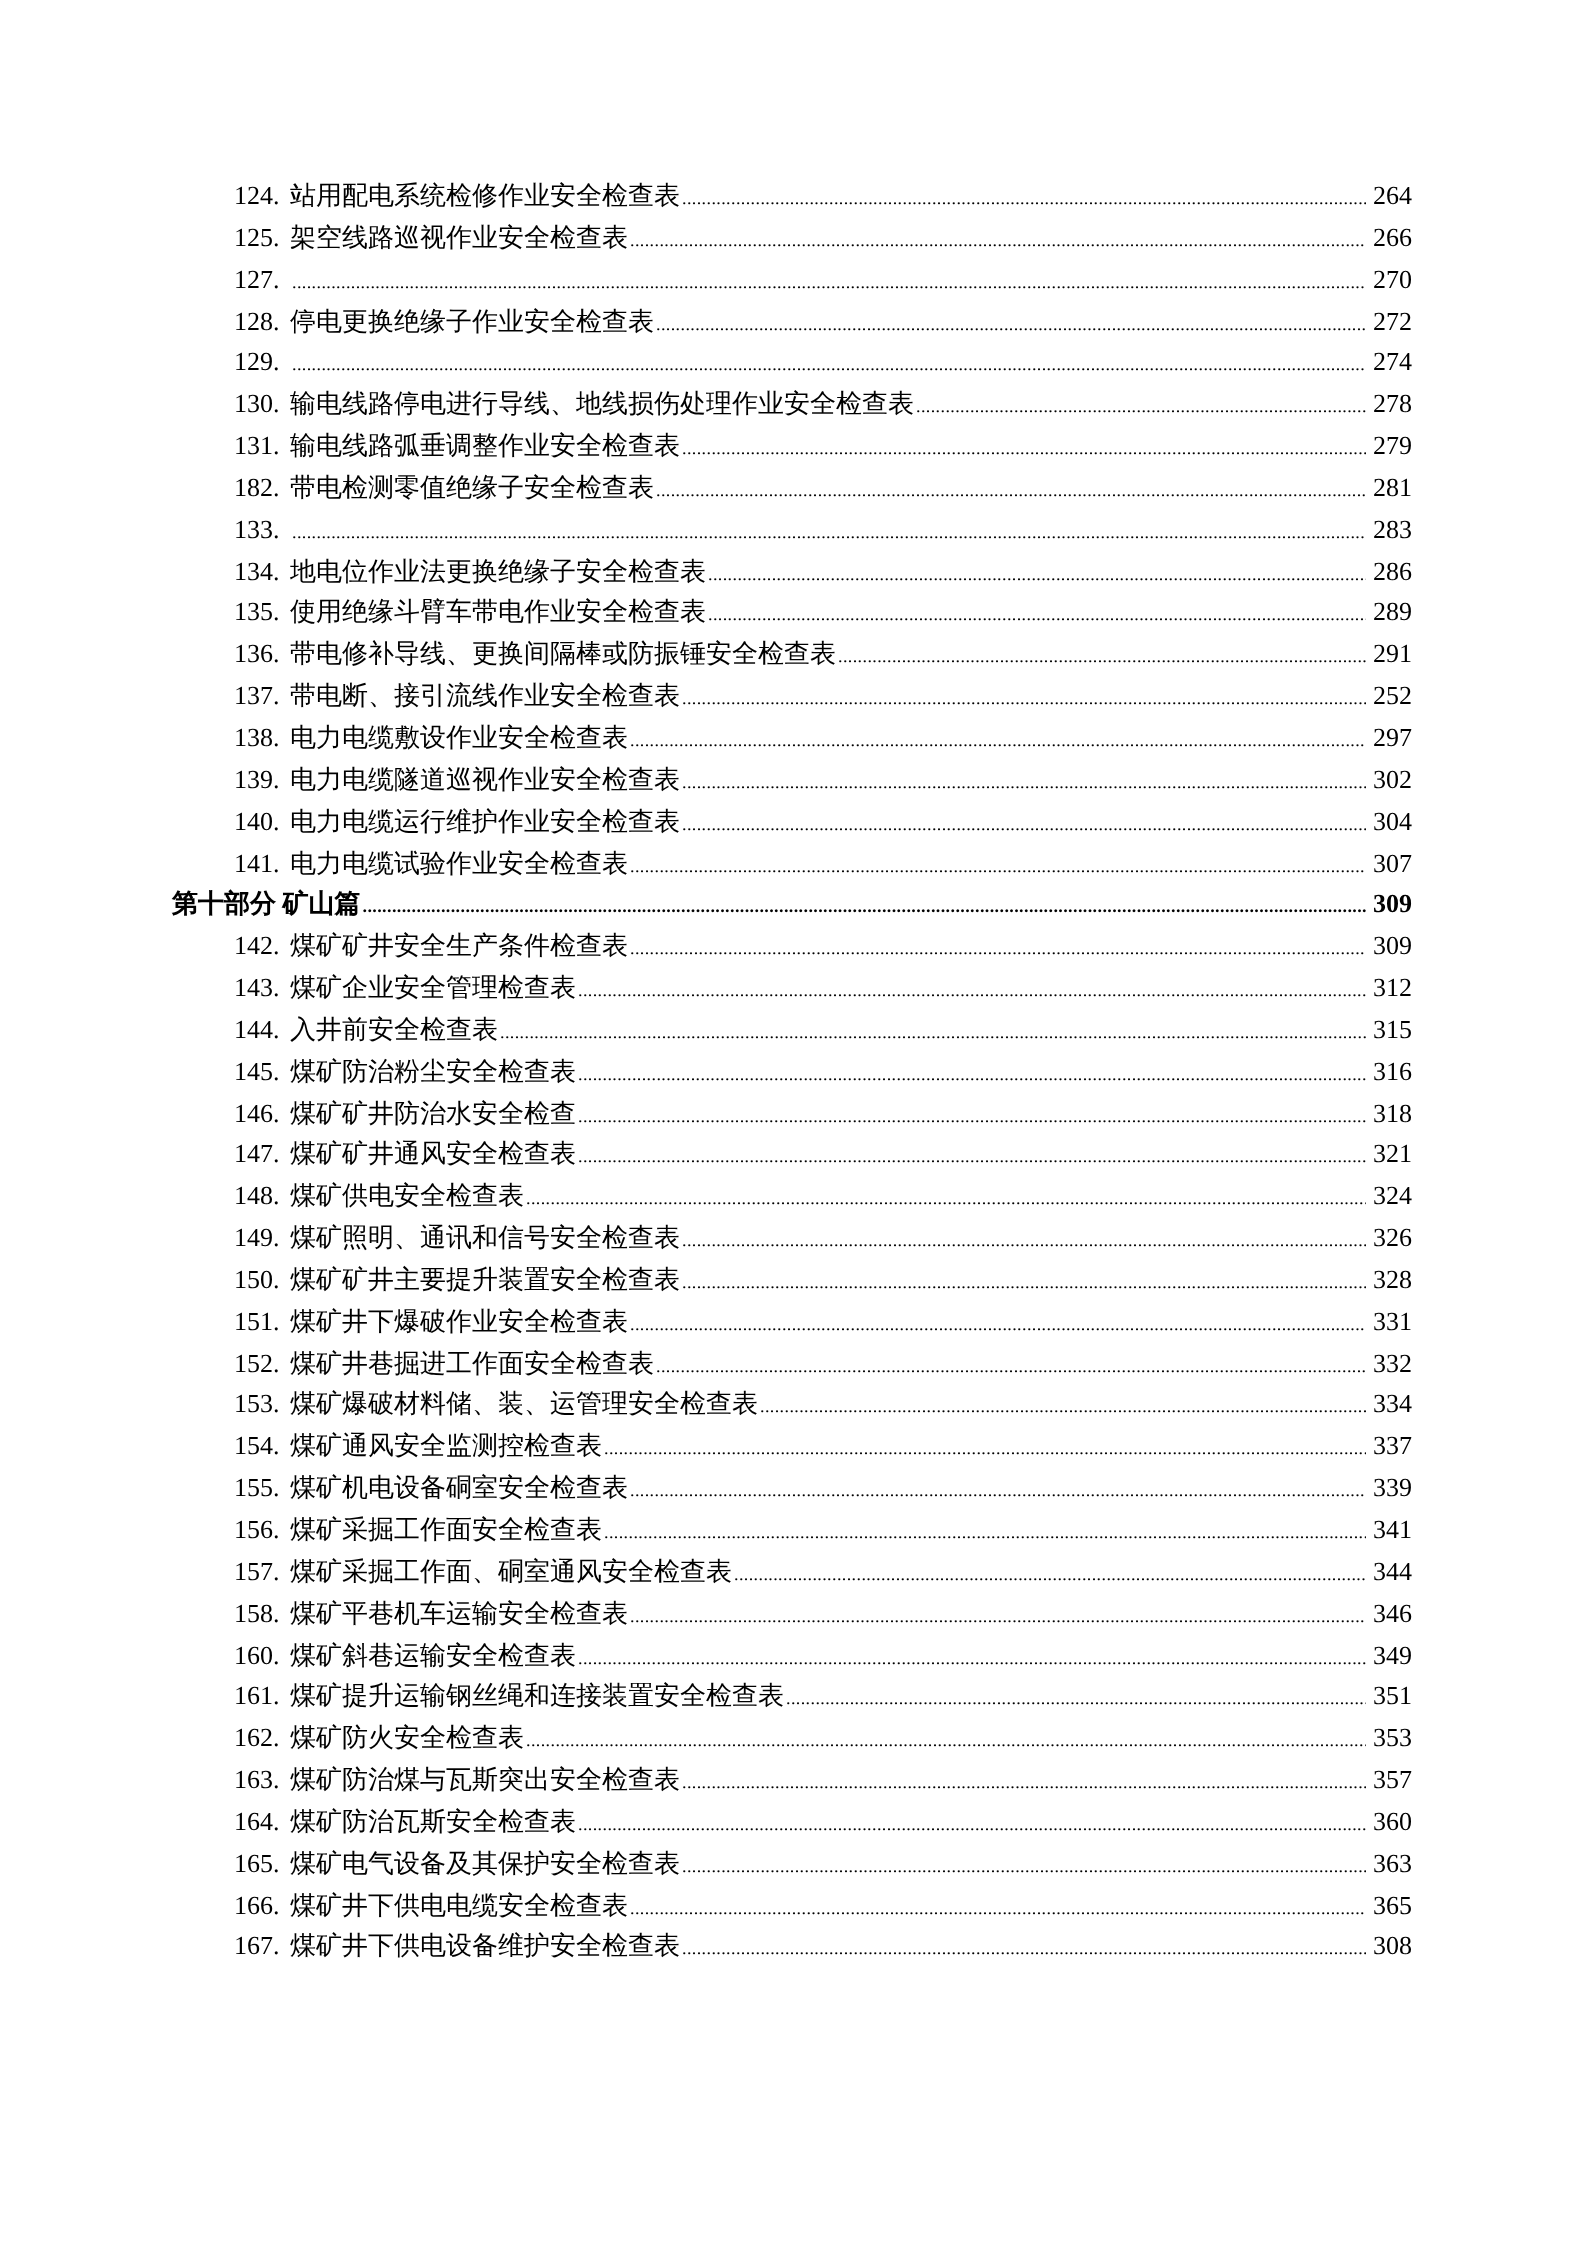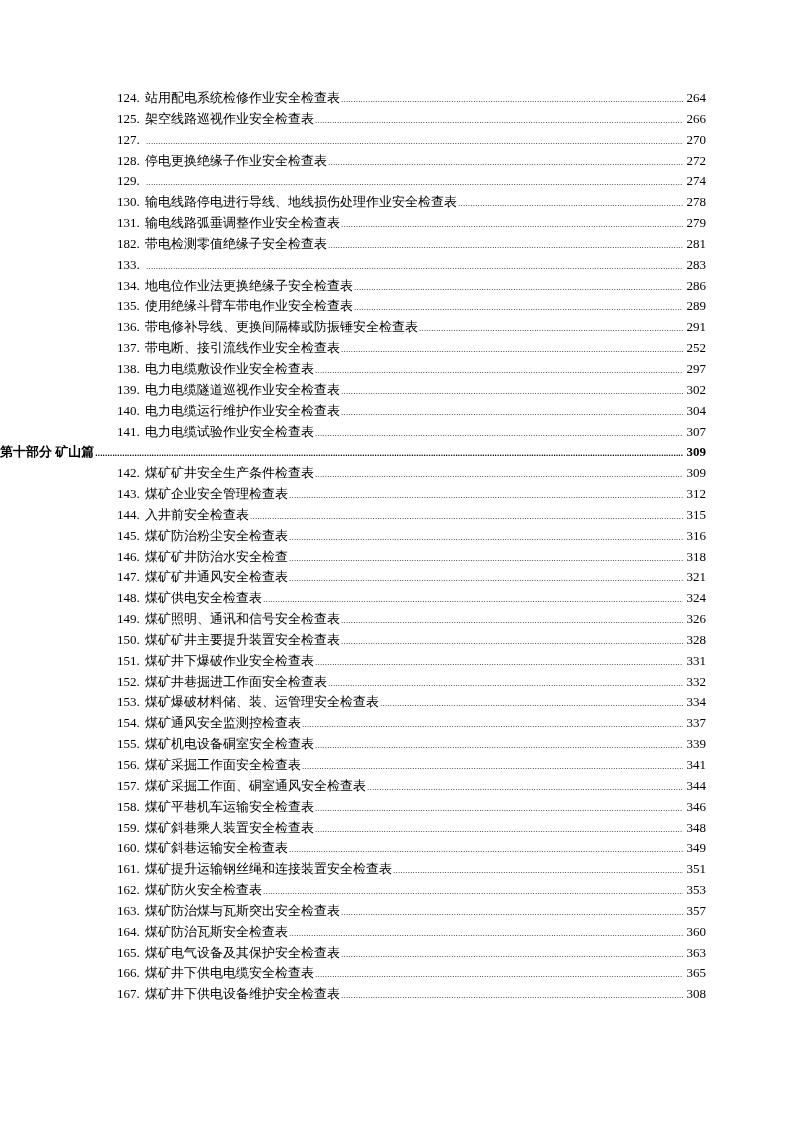--- a/index.html
+++ b/index.html
@@ -2,21 +2,21 @@
 <html><head>
 <meta charset="utf-8">
 <style>
   html, body { margin: 0; padding: 0; background: #ffffff; }
   body { width: 793px; height: 1122px; position: relative; overflow: hidden;
          font-family: "Liberation Serif", "DejaVu Serif", serif; color: #000; }
   .toc { position: absolute; left: 0; top: 88px; width: 793px; }
   .row { position: relative; height: 20.85px; line-height: 20.85px; font-size: 13px;
          display: flex; align-items: baseline; }
   .row.item { padding-left: 117px; }
-  .row.part { font-weight: bold; }
+  .row.part { padding-left: 86px; font-weight: bold; }
   .num { width: 28px; flex: none; }
   .title { flex: none; white-space: nowrap; }
   .part .title { padding-left: 0; }
   .leader { flex: 1 1 auto; overflow: hidden; white-space: nowrap; margin: 0 1px; height: 20px; }
   .leader::before { content: "...................................................................................................................................................................................................................................................................................................................................."; letter-spacing: 0.2px; font-size: 9px; }
   .page { flex: none; width: 22px; text-align: right; margin-right: 87px; }
 </style>
 </head>
 <body>
 
@@ -221,26 +221,20 @@
       <span class="leader"></span>
       <span class="page">344</span>
     </div>
     <div class="row item">
       <span class="num">158.</span>
       <span class="title">煤矿平巷机车运输安全检查表</span>
       <span class="leader"></span>
       <span class="page">346</span>
     </div>
     <div class="row item">
-      <span class="num">159.</span>
-      <span class="title">煤矿斜巷乘人装置安全检查表</span>
-      <span class="leader"></span>
-      <span class="page">348</span>
-    </div>
-    <div class="row item">
       <span class="num">160.</span>
       <span class="title">煤矿斜巷运输安全检查表</span>
       <span class="leader"></span>
       <span class="page">349</span>
     </div>
     <div class="row item">
       <span class="num">161.</span>
       <span class="title">煤矿提升运输钢丝绳和连接装置安全检查表</span>
       <span class="leader"></span>
       <span class="page">351</span>

